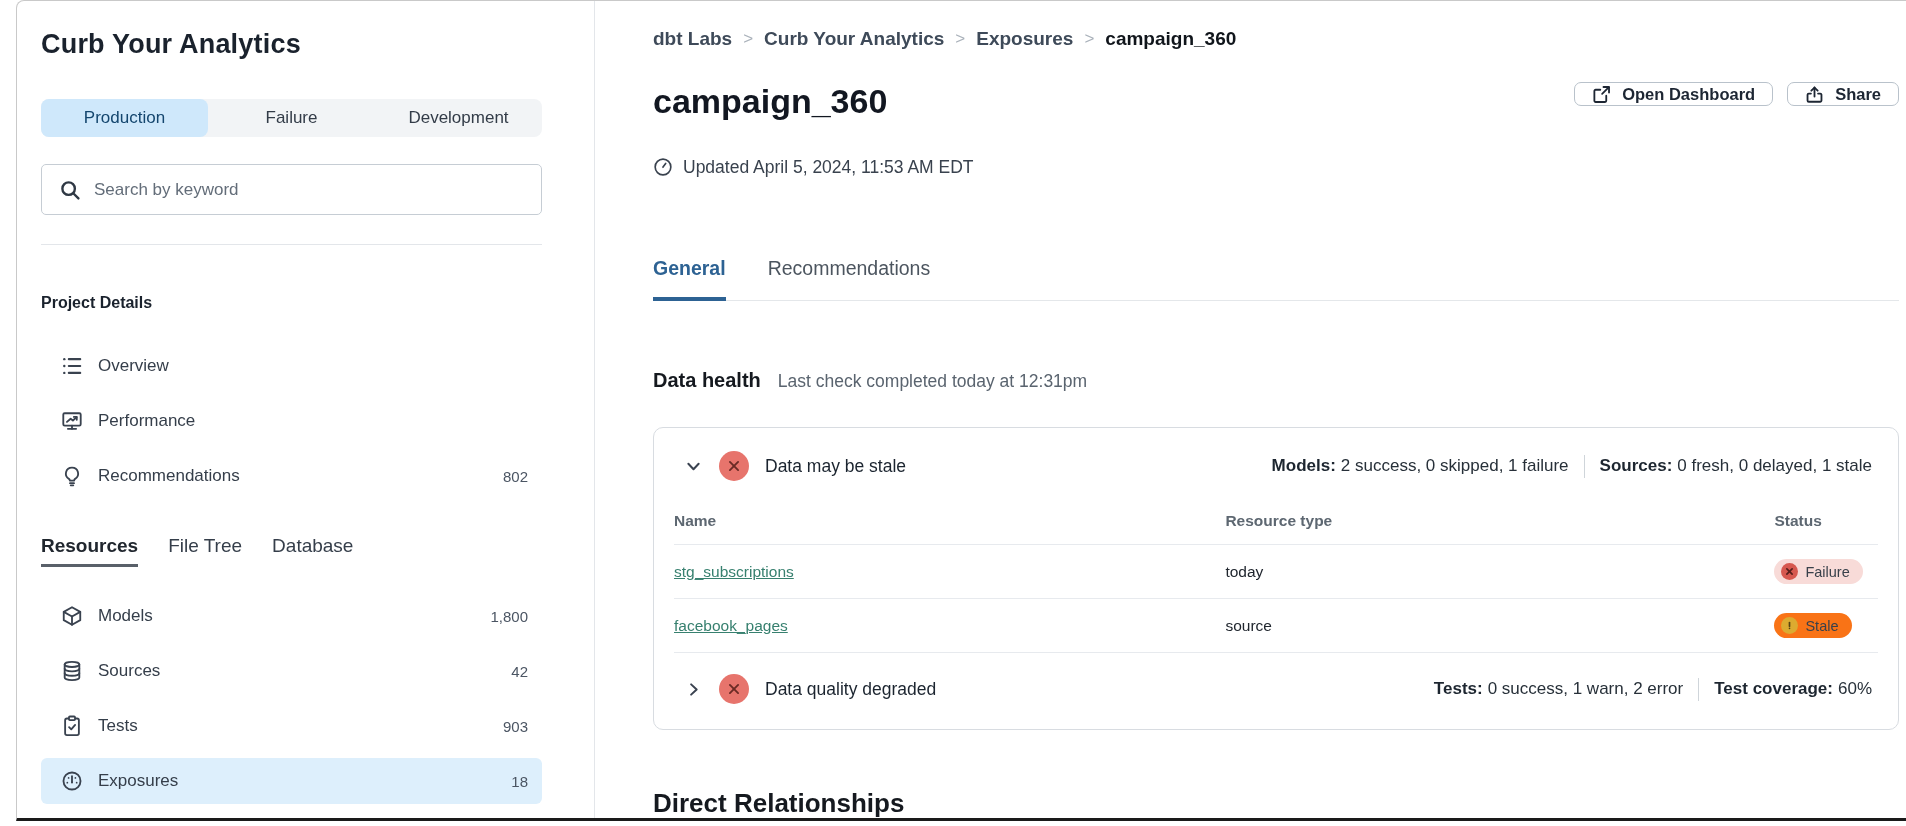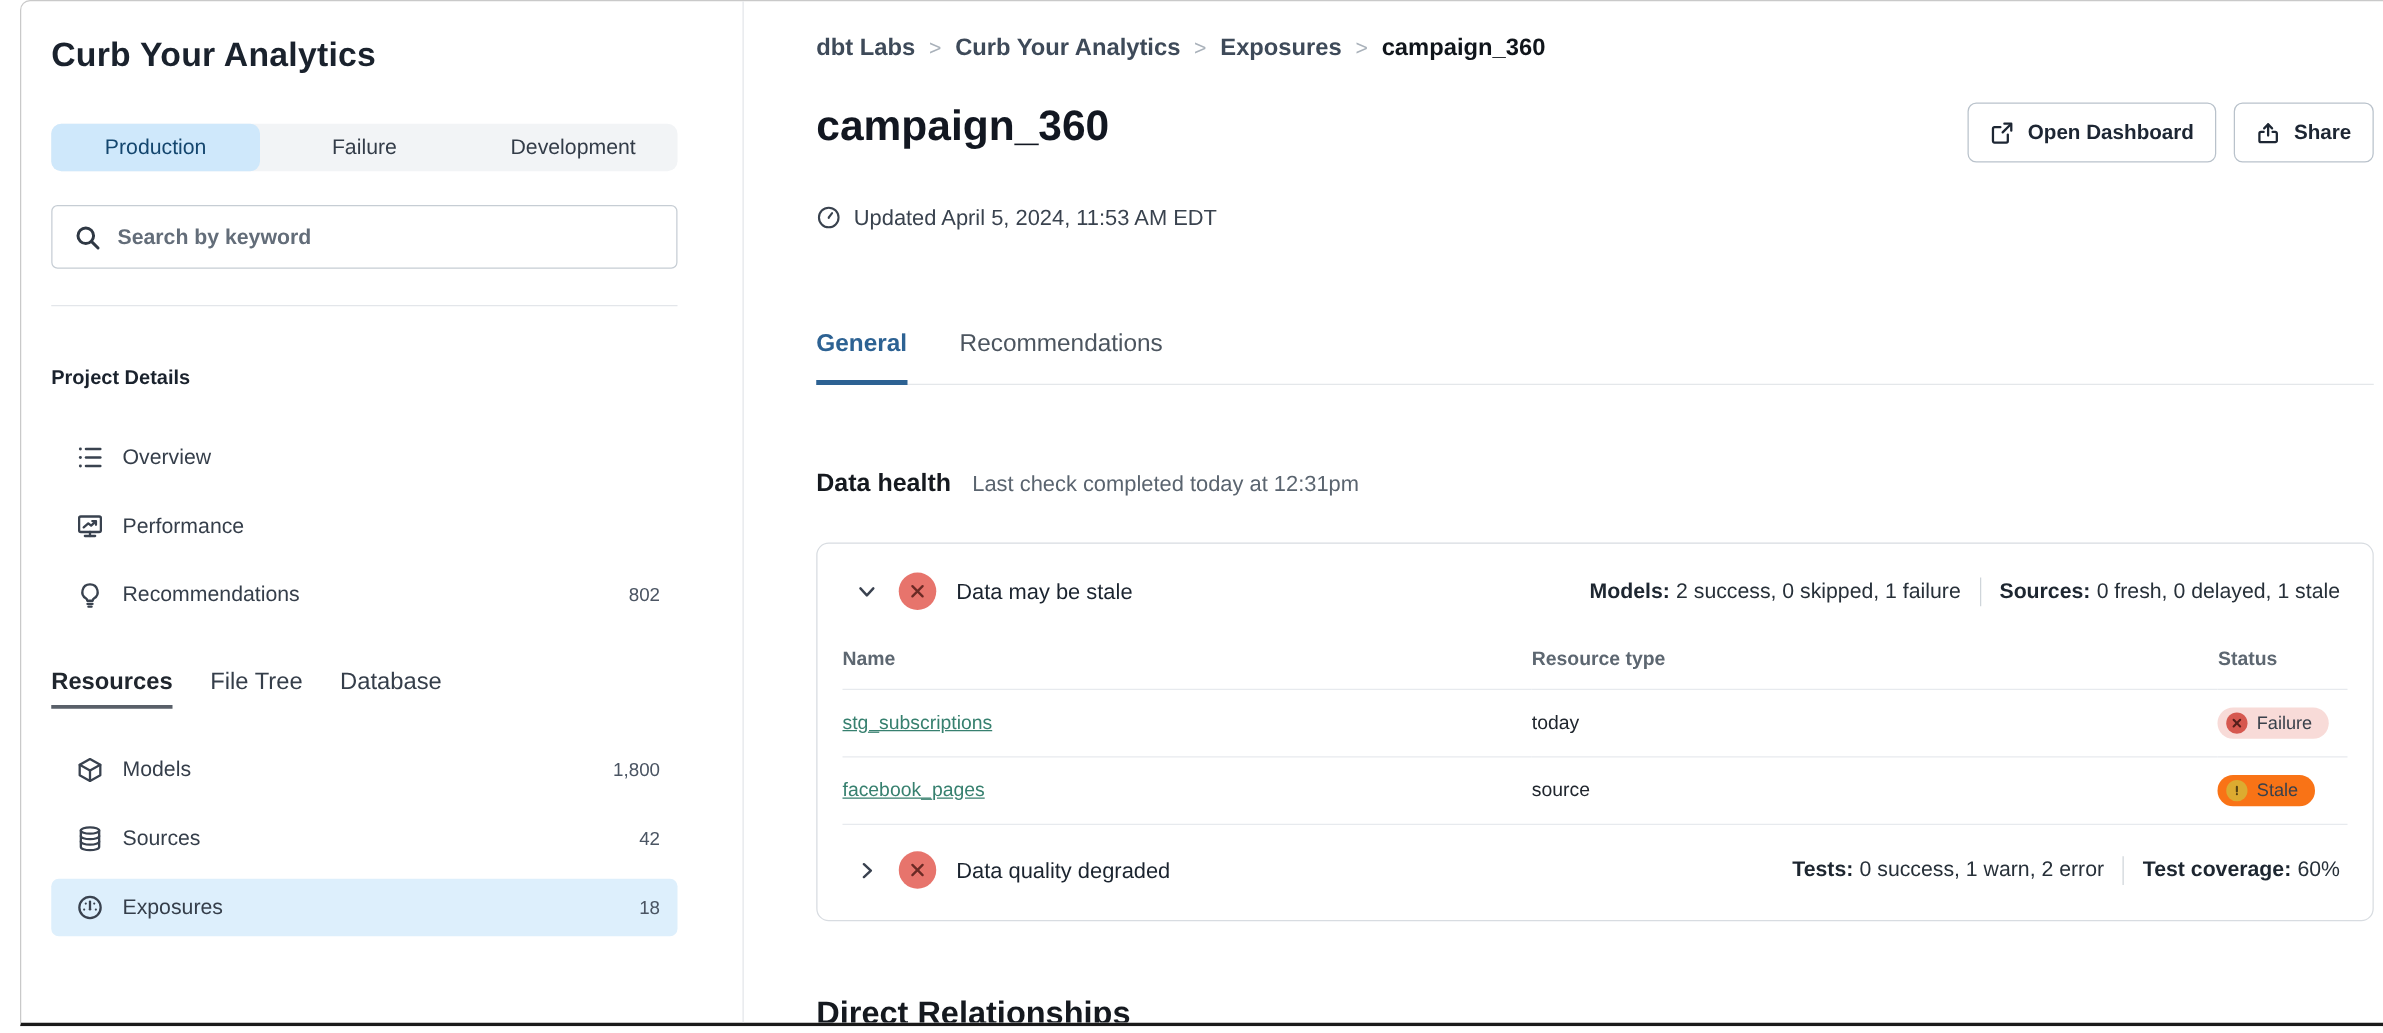--- a/index.html
+++ b/index.html
@@ -7,21 +7,21 @@
   .window { position:absolute; top:0; left:16px; width:1906px; height:821px; border:1px solid #c9c9c9; border-bottom:3px solid #1a1a1a; border-radius:8px 8px 0 0; background:#fff; display:flex; overflow:hidden; }
 
   
   .sidebar { width:578px; min-width:578px; border-right:1px solid #e3e6ea; padding:26px 52px 0 24px; }
   .sidebar-title { font-size:27px; font-weight:700; color:#1a222d; line-height:34px; letter-spacing:.2px; }
   .env-tabs { margin-top:38px; display:flex; background:#f2f4f6; border-radius:8px; height:38px; }
   .env-tab { flex:1; display:flex; align-items:center; justify-content:center; font-size:17px; color:#333c48; border-radius:8px; cursor:pointer; }
   .env-tab.active { background:#cfe8fb; color:#14466e; }
   .search-box { margin-top:27px; height:51px; border:1px solid #c6cdd4; border-radius:5px; display:flex; align-items:center; padding:0 17px; gap:13px; background:#fff; }
   .search-box svg { width:22px; height:22px; color:#2f3844; flex:none; }
-  .search-box input { border:none; outline:none; flex:1; font-size:17px; font-family:inherit; color:#1c242e; background:transparent;font-weight:bold; }
+  .search-box input { border:none; outline:none; flex:1; font-size:17px; font-family:inherit; color:#1c242e; background:transparent; }
   .search-box input::placeholder { color:#636d79; }
   .side-divider { margin-top:29px; border:none; border-top:1px solid #e3e6ea; }
   .side-heading { margin-top:42px; font-size:16px; font-weight:700; color:#1a222d; line-height:32px; }
   .nav-list { list-style:none; margin-top:24px; }
   .nav-item { height:46px; margin-bottom:9px; display:flex; align-items:center; gap:15px; padding:0 14px 0 20px; border-radius:6px; font-size:17px; color:#353e4a; cursor:pointer; }
   .nav-item.active { background:#ddeffc; }
   .nav-item svg { width:22px; height:22px; color:#39424f; flex:none; }
   .nav-count { margin-left:auto; font-size:15px; color:#4b5563; }
   .resource-tabs { margin-top:36px; display:flex; gap:30px; align-items:baseline; }
   .resource-tab { font-size:19px; color:#353e4a; padding-bottom:7px; cursor:pointer; }
@@ -30,21 +30,21 @@
 
   
   .main { flex:1; padding:26px 22px 0 58px; min-width:0; }
   .breadcrumb { display:flex; align-items:center; gap:11px; font-size:19px; font-weight:700; color:#3e4a59; line-height:24px; }
   .crumb { cursor:pointer; }
   .crumb-sep { color:#a9b1ba; font-weight:400; font-size:17px; }
   .crumb.current { color:#10151b; cursor:default; }
   .title-row { margin-top:28px; display:flex; align-items:flex-start; justify-content:space-between; }
   .page-title { font-size:34px; font-weight:700; color:#121721; line-height:44px; }
   .actions { display:flex; gap:14px; margin-top:3px; }
-  .btn { display:inline-flex; align-items:center; gap:11px; height:48px; padding:0 17px; background:#fff; border:1.5px solid #b9c2cb; border-radius:7px; font-size:16.5px; font-weight:700; color:#1d2633; cursor:pointer; font-family:inherit; }
+  .btn { display:inline-flex; align-items:center; gap:11px; height:24px; padding:0 17px; background:#fff; border:1.5px solid #b9c2cb; border-radius:7px; font-size:16.5px; font-weight:700; color:#1d2633; cursor:pointer; font-family:inherit; }
   .btn svg { width:19px; height:19px; }
   .updated-row { margin-top:32px; display:flex; align-items:center; gap:10px; font-size:17.5px; color:#39424e; line-height:24px; }
   .updated-row svg { width:20px; height:20px; color:#39424e; }
 
   .page-tabs { margin-top:76px; display:flex; gap:42px; border-bottom:1px solid #e4e7ea; }
   .page-tab { font-size:19.5px; color:#4c555f; padding-bottom:16px; border-bottom:4px solid transparent; margin-bottom:-1px; cursor:pointer; line-height:26px; }
   .page-tab.active { color:#2d6293; font-weight:700; border-bottom-color:#2d6293; }
 
   .section-head { margin-top:62px; display:flex; align-items:baseline; gap:17px; }
   .section-title { font-size:20px; font-weight:700; color:#15191f; line-height:34px; }
@@ -155,20 +155,29 @@
       </li>
       <li class="nav-item">
         <svg viewBox="0 0 24 24" fill="none" stroke="currentColor" stroke-width="2" stroke-linecap="round">
             <ellipse cx="12" cy="4.8" rx="8" ry="2.8"></ellipse>
             <path d="M4 4.8 V19.2 c0 1.55 3.6 2.8 8 2.8 s8-1.25 8-2.8 V4.8"></path>
             <path d="M4 9.6 c0 1.55 3.6 2.8 8 2.8 s8-1.25 8-2.8"></path>
             <path d="M4 14.4 c0 1.55 3.6 2.8 8 2.8 s8-1.25 8-2.8"></path>
           </svg>
         <span>Sources</span>
         <span class="nav-count">42</span>
+      </li>
+      <li class="nav-item">
+        <svg viewBox="0 0 24 24" fill="none" stroke="currentColor" stroke-width="2" stroke-linecap="round" stroke-linejoin="round">
+            <rect x="4.5" y="3.8" width="15" height="18.2" rx="2"></rect>
+            <rect x="8.7" y="1.6" width="6.6" height="4" rx="1" fill="#fff"></rect>
+            <polyline points="8.8,13.2 11.2,15.6 15.4,10.8"></polyline>
+          </svg>
+        <span>Tests</span>
+        <span class="nav-count">903</span>
       </li>
       <li class="nav-item active">
         <svg viewBox="0 0 24 24" fill="none" stroke="currentColor" stroke-width="2" stroke-linecap="round">
             <circle cx="12" cy="12" r="9.3"></circle>
             <line x1="12" y1="13" x2="12" y2="6.8"></line>
             <circle cx="12" cy="13.6" r="1.1" fill="currentColor" stroke="none"></circle>
             <circle cx="6.9" cy="13.8" r="0.95" fill="currentColor" stroke="none"></circle>
             <circle cx="17.1" cy="13.8" r="0.95" fill="currentColor" stroke="none"></circle>
             <circle cx="8.3" cy="8.6" r="0.95" fill="currentColor" stroke="none"></circle>
             <circle cx="15.7" cy="8.6" r="0.95" fill="currentColor" stroke="none"></circle>

